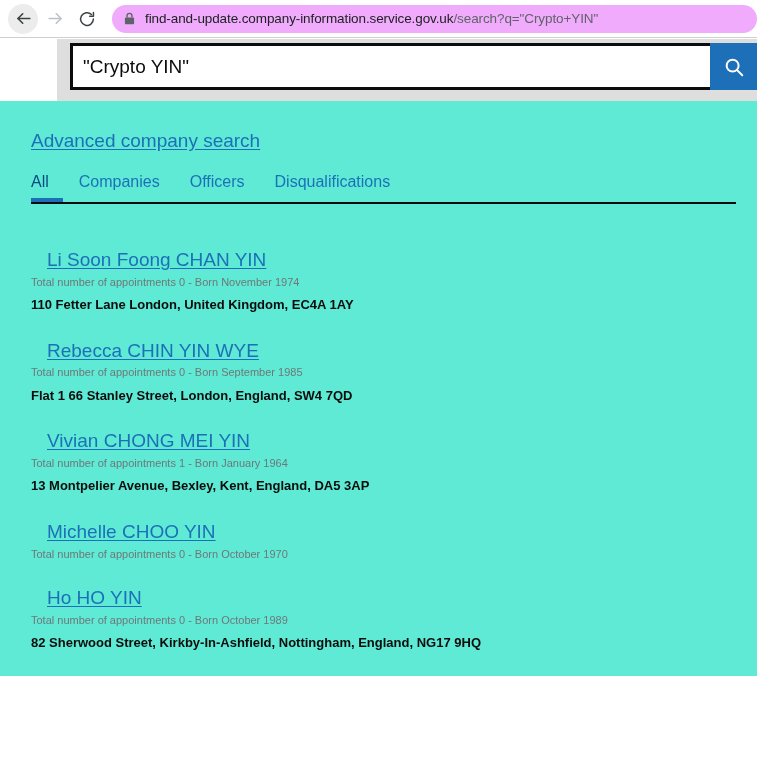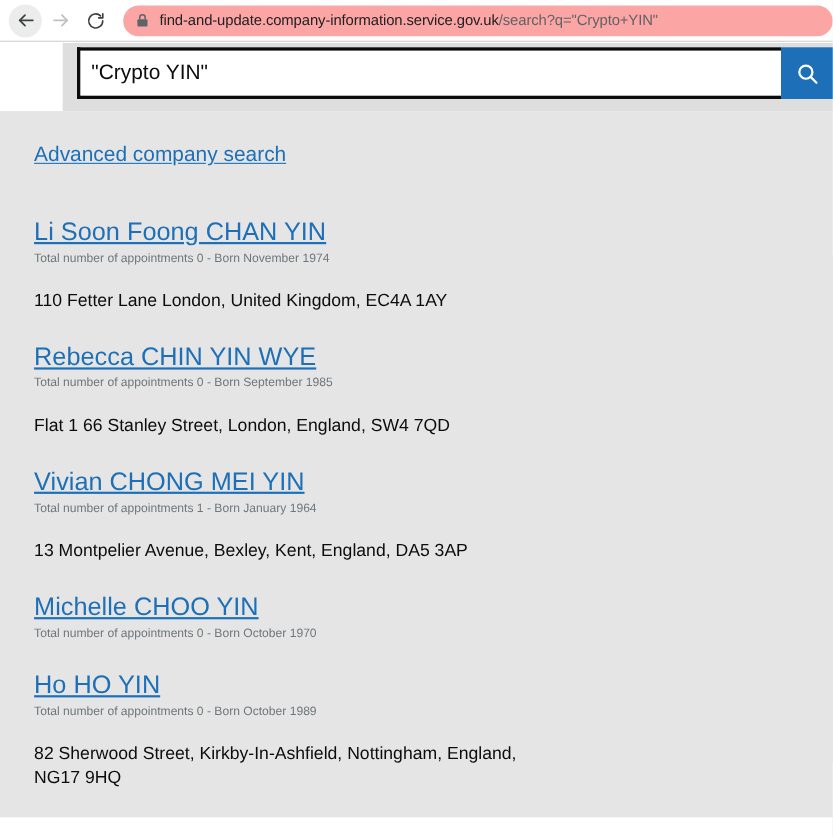--- a/index.html
+++ b/index.html
@@ -37,21 +37,21 @@
     margin-right: 2px;
   }
   .nav-btn.hovered { background: #ececec; }
   .nav-btn svg { display: block; }
 
   .omnibox {
     flex: 1 1 auto;
     height: 28px;
     margin-left: 8px;
     margin-right: 0;
-    background: #fca5a5;
+    background: #f0abfc;
     border-radius: 14px;
     display: flex;
     align-items: center;
     padding: 0 12px;
     min-width: 0;
   }
   .lock-icon { flex: 0 0 auto; margin-right: 10px; display:block; }
   .url-text {
     font-size: 13.5px;
     color: #202124;
@@ -103,21 +103,21 @@
     justify-content: center;
     padding: 0;
   }
 
   
   .page {
     position: absolute;
     left: 0;
     top: 101px;
     width: 757px;
-    background: #e5e5e5;
+    background: #5eead4;
   }
   .content {
     padding-left: 31px;
     padding-right: 20px;
   }
   .adv-link {
     display: inline-block;
     margin-top: 29px;
     font-size: 19px;
     color: #1d70b8;
@@ -159,39 +159,41 @@
     width: 705px;
     height: 2px;
     background: #0b0c0c;
     margin-left: 0;
   }
 
   
   .results { margin-top: 44px; }
   .result { margin-bottom: 25px; }
   .result-name {
-    font-size: 23px;
+    font-size: 19px;
     color: #1d70b8;
     text-underline-offset: 2px;
     cursor: pointer;
     display: inline-block;
     line-height: 1.25;
+    margin-left: 16px;
   }
   .result-meta {
     font-size: 11px;
     color: #6f777b;
     margin-top: 3px;
     line-height: 1.3;
   }
   .result-address {
-    font-size: 16px;
+    font-size: 13px;
     color: #0b0c0c;
-    margin-top: 21px;
+    margin-top: 7px;
     line-height: 1.35;
     max-width: 450px;
+    font-weight: bold;
   }
 </style>
 </head>
 <body>
 
 <div class="browser-chrome">
   <div class="nav-btn hovered">
     <svg width="19" height="19" viewBox="0 0 24 24" fill="none" stroke="#3c4043" stroke-width="2" stroke-linecap="round" stroke-linejoin="round">
       <line x1="20" y1="12" x2="5" y2="12"></line>
       <polyline points="11,18 5,12 11,6"></polyline>
@@ -228,20 +230,29 @@
       <line x1="15.4" y1="15.4" x2="21" y2="21"></line>
     </svg>
   </button>
 </div>
 
 <div class="page">
   <div class="content">
 
     <a class="adv-link" href="#">Advanced company search</a>
 
+    <div class="tabs-wrap">
+      <div class="tabs">
+        <span class="tab active">All</span>
+        <span class="tab">Companies</span>
+        <span class="tab">Officers</span>
+        <span class="tab">Disqualifications</span>
+      </div>
+      <div class="tabs-rule"></div>
+    </div>
 
     <div class="results">
 
       <div class="result">
         <a class="result-name" href="#">Li Soon Foong CHAN YIN</a>
         <div class="result-meta">Total number of appointments 0 - Born November 1974</div>
         <div class="result-address">110 Fetter Lane London, United Kingdom, EC4A 1AY</div>
       </div>
 
       <div class="result">

